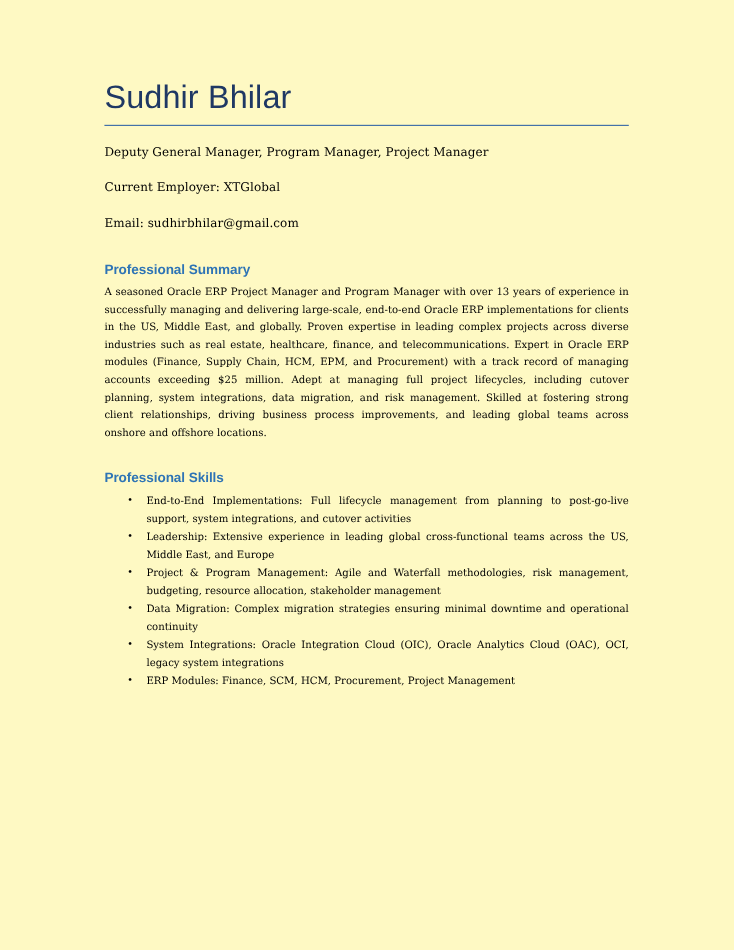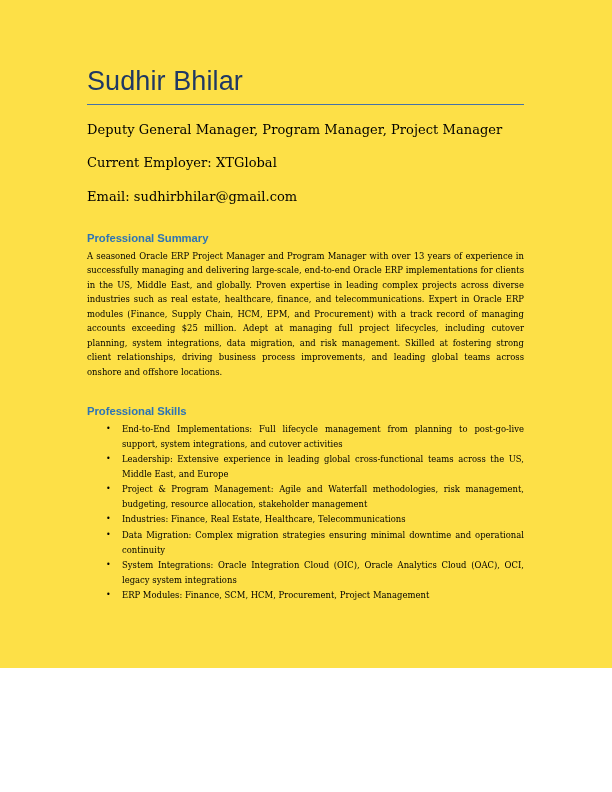--- a/index.html
+++ b/index.html
@@ -12,22 +12,22 @@
     height: 792px;
     position: relative;
     overflow: hidden;
     font-family: "DejaVu Serif", serif;
     -webkit-font-smoothing: antialiased;
   }
   .page {
     position: absolute;
     left: 0; top: 0;
     width: 612px;
-    height: 668px;
-    background: #fde047;
+    height: 792px;
+    background: #fef9c3;
   }
   .content {
     position: absolute;
     left: 87px;
     top: 66px;
     width: 437px;
   }
 
   
   .name {
@@ -44,21 +44,21 @@
     border: none;
     border-top: 1px solid #4472A8;
     margin: 0 0 16px 0;
     height: 0;
     width: 100%;
   }
 
   
   .contact-line {
     font-family: "DejaVu Serif", serif;
-    font-size: 13px;
+    font-size: 10px;
     color: #000000;
     line-height: 1.35;
     margin: 16px 0 14px 0;
     letter-spacing: 0.05px;
   }
 
   
   .section {
     margin-top: 26px;
   }
@@ -132,21 +132,20 @@
       <h2 class="section-title">Professional Summary</h2>
       <p class="summary-text">A seasoned Oracle ERP Project Manager and Program Manager with over 13 years of experience in successfully managing and delivering large-scale, end-to-end Oracle ERP implementations for clients in the US, Middle East, and globally. Proven expertise in leading complex projects across diverse industries such as real estate, healthcare, finance, and telecommunications. Expert in Oracle ERP modules (Finance, Supply Chain, HCM, EPM, and Procurement) with a track record of managing accounts exceeding $25 million. Adept at managing full project lifecycles, including cutover planning, system integrations, data migration, and risk management. Skilled at fostering strong client relationships, driving business process improvements, and leading global teams across onshore and offshore locations.</p>
     </div>
 
     <div class="section">
       <h2 class="section-title">Professional Skills</h2>
       <ul class="skills-list">
           <li>End-to-End Implementations: Full lifecycle management from planning to post-go-live support, system integrations, and cutover activities</li>
           <li>Leadership: Extensive experience in leading global cross-functional teams across the US, Middle East, and Europe</li>
           <li>Project &amp; Program Management: Agile and Waterfall methodologies, risk management, budgeting, resource allocation, stakeholder management</li>
-          <li>Industries: Finance, Real Estate, Healthcare, Telecommunications</li>
           <li>Data Migration: Complex migration strategies ensuring minimal downtime and operational continuity</li>
           <li>System Integrations: Oracle Integration Cloud (OIC), Oracle Analytics Cloud (OAC), OCI, legacy system integrations</li>
           <li>ERP Modules: Finance, SCM, HCM, Procurement, Project Management</li>
         </ul>
     </div>
 
   </div>
 </div>
 
 </body></html>

